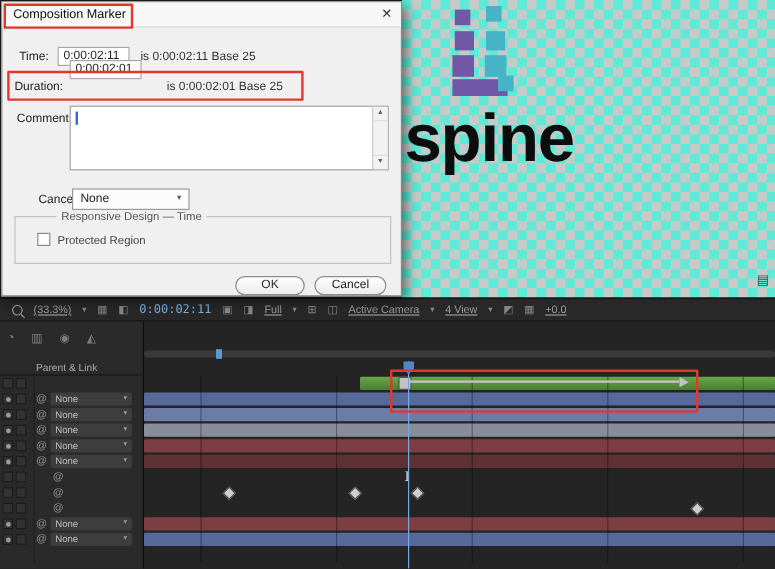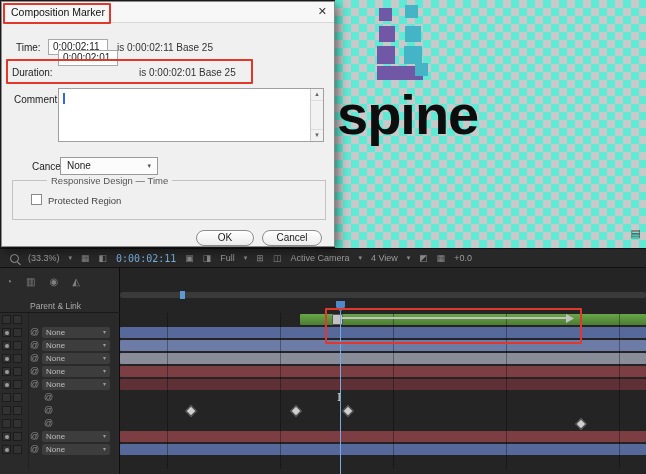--- a/index.html
+++ b/index.html
@@ -12,21 +12,21 @@
                      linear-gradient(45deg,#c9c9c9 25%,transparent 25%,transparent 75%,#c9c9c9 75%);
     background-size:16px 16px;background-position:0 0,8px 8px;}
   .sq{position:absolute;}
   .logo-text{position:absolute;left:2px;top:84px;font-size:56px;font-weight:700;letter-spacing:-1px;color:#0d0d0d;line-height:62px;}
   .banner{position:absolute;left:2px;top:169px;width:162px;height:31px;background:#0a5ba9;color:#fff;font-weight:700;font-size:18px;line-height:31px;padding-left:9px;box-sizing:border-box;}
   .grip{position:absolute;right:5px;bottom:8px;color:#4a4a4a;font-size:11px;}
 
   
   .ctoolbar{position:absolute;left:0;top:248px;width:646px;height:20px;background:#282828;border-top:1px solid #101010;border-bottom:1px solid #101010;display:flex;align-items:center;gap:9px;padding-left:10px;box-sizing:border-box;font-size:9px;color:#9b9b9b;}
   .ctoolbar .ico{font-size:9px;color:#878787;}
-  .ctoolbar .t{color:#9b9b9b;}
+  .ctoolbar .t{color:#9b9b9b;text-decoration:underline;}
   .tc{color:#7ab0e0;font-family:"DejaVu Sans Mono",monospace;font-size:10px;}
   .chev{font-size:7px;color:#8b8b8b;}
   .mag{width:7px;height:7px;border:1px solid #9a9a9a;border-radius:50%;position:relative;display:inline-block;}
   .mag::after{content:"";position:absolute;width:4px;height:1px;background:#9a9a9a;right:-3px;bottom:-2px;transform:rotate(45deg);}
 
   
   .tl{position:absolute;left:0;top:268px;width:646px;height:206px;background:#232323;}
   .tl-left{position:absolute;left:0;top:0;width:120px;height:206px;background:#2a2a2a;border-right:1px solid #0e0e0e;box-sizing:border-box;}
   .tl-toggles{position:absolute;left:6px;top:8px;display:flex;gap:14px;color:#7f7f7f;font-size:10px;}
   .tl-header{position:absolute;left:0;top:32px;width:120px;height:13px;border-bottom:1px solid #191919;font-size:8.5px;color:#ababab;line-height:13px;padding-left:30px;box-sizing:border-box;}

